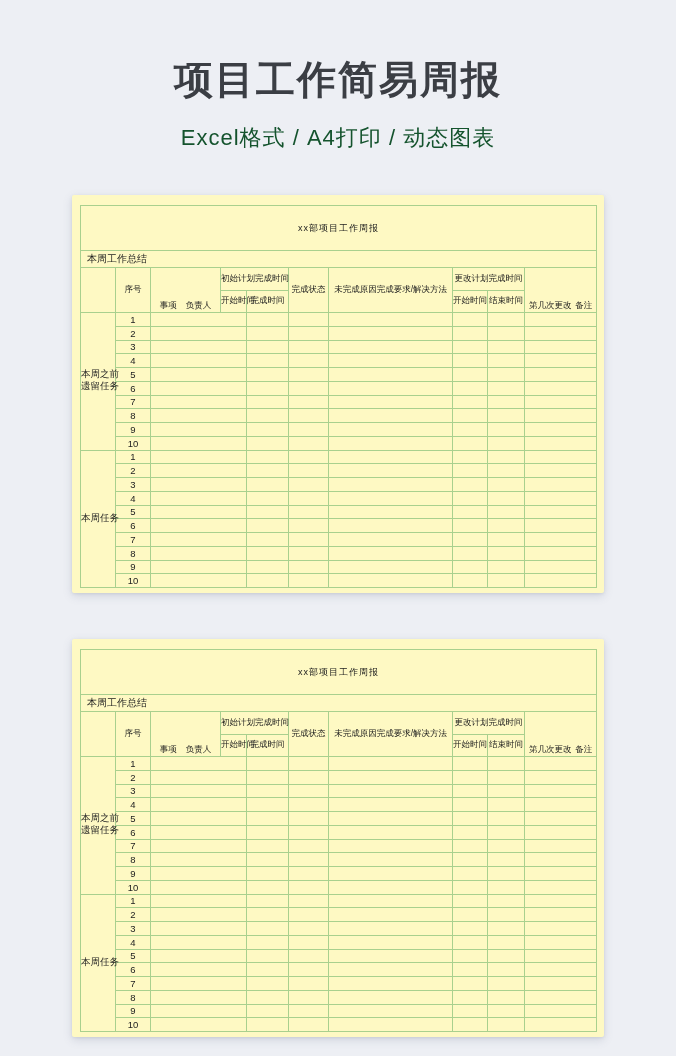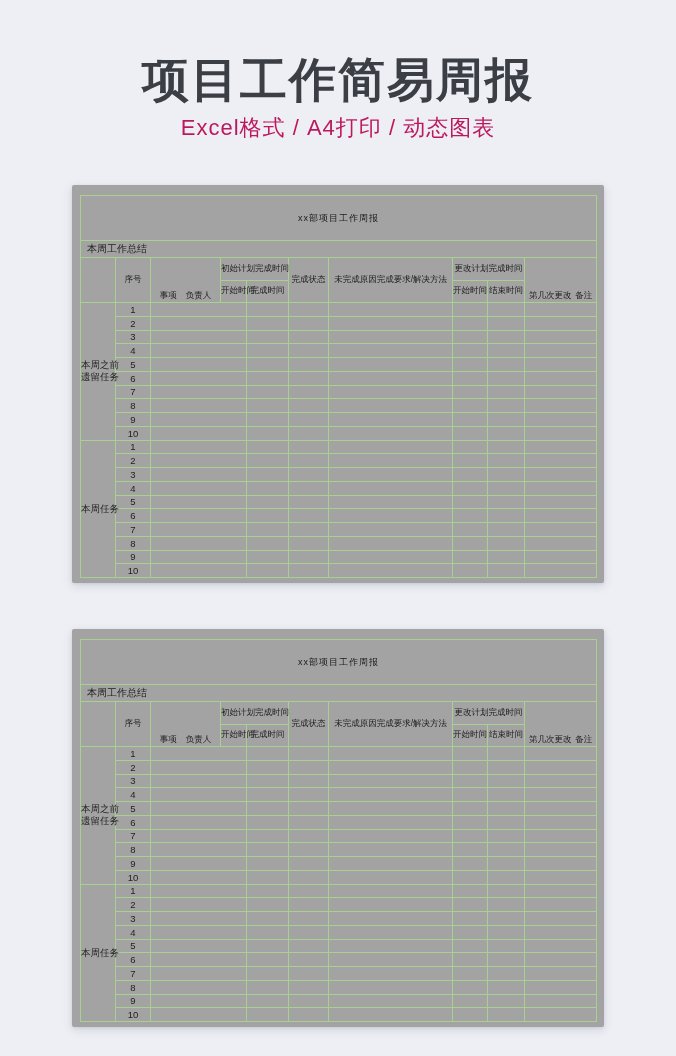--- a/index.html
+++ b/index.html
@@ -6,38 +6,38 @@
   body{
     width:676px;height:1056px;
     background:#edeff4;
     font-family:"Liberation Sans","DejaVu Sans",sans-serif;
     overflow:hidden;
   }
   
   .hero{padding-top:54px;text-align:center;}
   .hero h1{
     margin:0;
-    font-size:47px;
+    font-size:39px;
     line-height:52px;
     font-weight:800;
     letter-spacing:2px;
     color:#3b3e44;
   }
   .hero .subtitle{
-    margin-top:7px;
+    margin-top:17px;
     font-size:22px;
     line-height:30px;
     letter-spacing:1px;
-    color:#be185d;
+    color:#14532d;
   }
   
   .card{
     width:516px;
     margin:0 auto;
-    background:#a3a3a3;
+    background:#fef9c3;
     border-radius:2px;
     box-shadow:0 3px 10px rgba(90,100,125,.18), 0 1px 3px rgba(90,100,125,.12);
     padding:10px 8px 5px 8px;
   }
   .card.first{margin-top:42px;}
   .card.second{margin-top:46px;}
   
   table.report{
     border-collapse:collapse;
     table-layout:fixed;
@@ -67,21 +67,21 @@
     text-align:left;
     padding-left:6px;
   }
   tr.head-a th, tr.head-b th{height:14px;font-size:8.5px;}
   .dual{display:flex;align-items:center;width:100%;}
   .dual.even{justify-content:space-evenly;margin-top:32px;}
   .dual.between{justify-content:flex-end;padding:0 5px;box-sizing:border-box;}
   .dual span{white-space:nowrap;}
   tbody.rows tr{height:13.75px;}
   tbody.rows td{font-size:9.5px;color:#222;}
-  td.cat-cell{font-size:9px;line-height:12px;color:#1c1c1c;}
+  td.cat-cell{font-size:9px;line-height:12px;color:#1c1c1c;font-family:Liberation Mono, monospace;}
 </style>
 </head>
 <body>
 
 <header class="hero">
   <h1>项目工作简易周报</h1>
   <div class="subtitle">Excel格式 / A4打印 / 动态图表</div>
 </header>
 
 <section class="card first">

